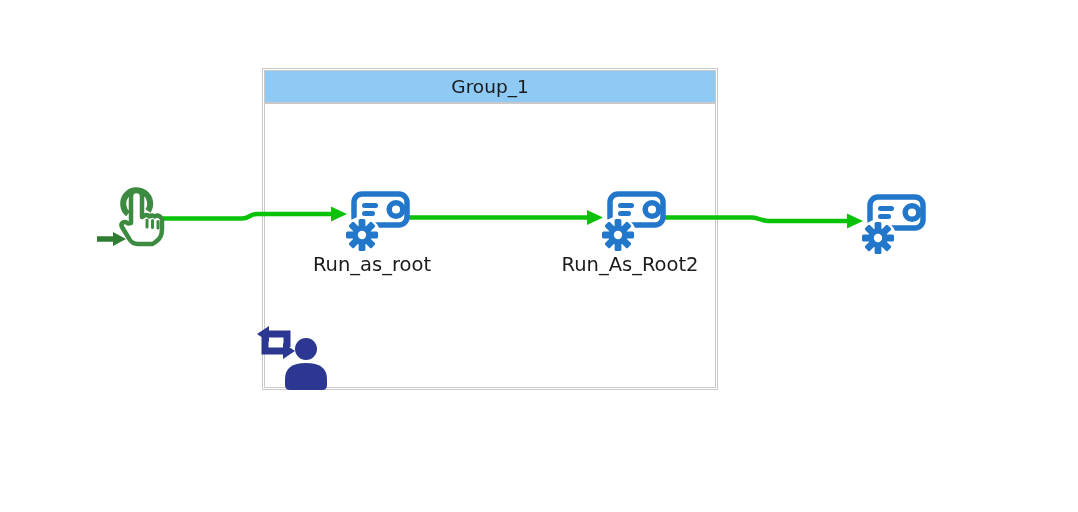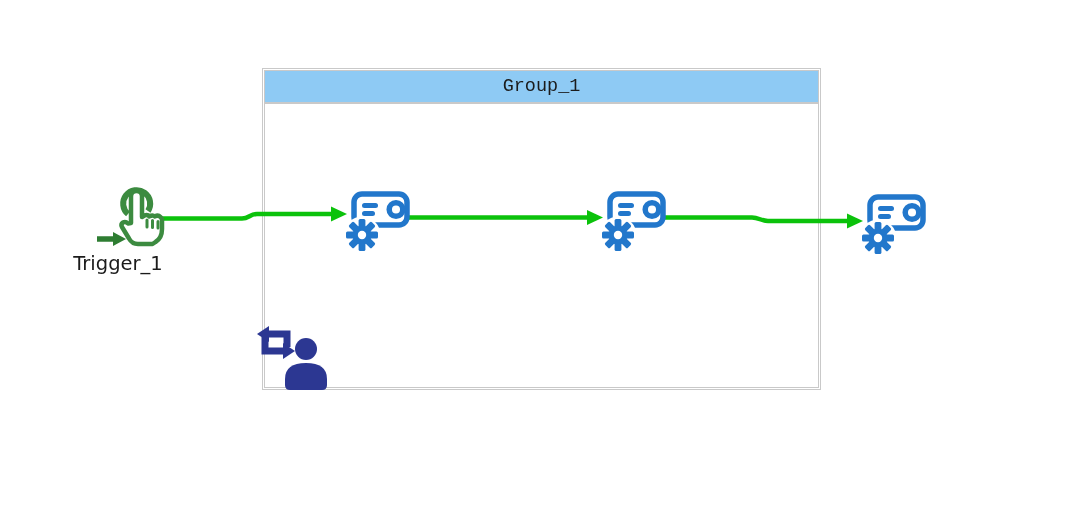--- a/index.html
+++ b/index.html
@@ -1,22 +1,22 @@
 <!DOCTYPE html>
 <html><head>
 <meta charset="utf-8">
 <style>
   html,body{margin:0;padding:0;background:#ffffff;}
   .canvas{
     position:relative;width:1078px;height:512px;background:var(--canvas-white,#fff);
     font-family:"DejaVu Sans","Liberation Sans",sans-serif;overflow:hidden;
   }
   .group{
-    position:absolute;left:262px;top:68px;width:559px;height:322px;
-    border:3px double var(--group-border-gray,#c9c9c9);background:#ffffff;box-sizing:border-box;font-family:Liberation Mono, monospace;
+    position:absolute;left:262px;top:68px;width:456px;height:322px;
+    border:3px double var(--group-border-gray,#c9c9c9);background:#ffffff;box-sizing:border-box;
   }
   .group-header{
     height:31px;background:var(--group-header-blue,#8ecaf4);
     border-bottom:2px solid var(--group-border-gray,#c9c9c9);
     display:flex;align-items:center;justify-content:center;
     font-size:18.5px;color:var(--label-text,#1b1b1b);
   }
   svg.edge-layer{position:absolute;left:0;top:0;pointer-events:none;}
   svg.node-icon,svg.trigger-icon,svg.badge-icon{position:absolute;}
   .node-label{
@@ -120,15 +120,16 @@
     <g stroke="#2c3792" fill="#2c3792">
       <path d="M31,27 V14 H13" fill="none" stroke-width="7"></path>
       <polygon points="13,6 13,22 1,14" stroke="none"></polygon>
       <path d="M9,17 V31 H27" fill="none" stroke-width="7"></path>
       <polygon points="27,23 27,39 39,31" stroke="none"></polygon>
       <circle cx="50" cy="29" r="11" stroke="none"></circle>
       <path d="M34,70 Q29,70 29,65 V59 Q29,43 50,43 Q71,43 71,59 V65 Q71,70 66,70 Z" stroke="none"></path>
     </g>
   </svg>
 
-  <div class="node-label" style="left:8px;top:252px">Trigger_1</div>
+  <div class="node-label" style="left:262px;top:253px">Run_as_root</div>
+  <div class="node-label" style="left:520px;top:253px">Run_As_Root2</div>
 
 </div>
 
 </body></html>

